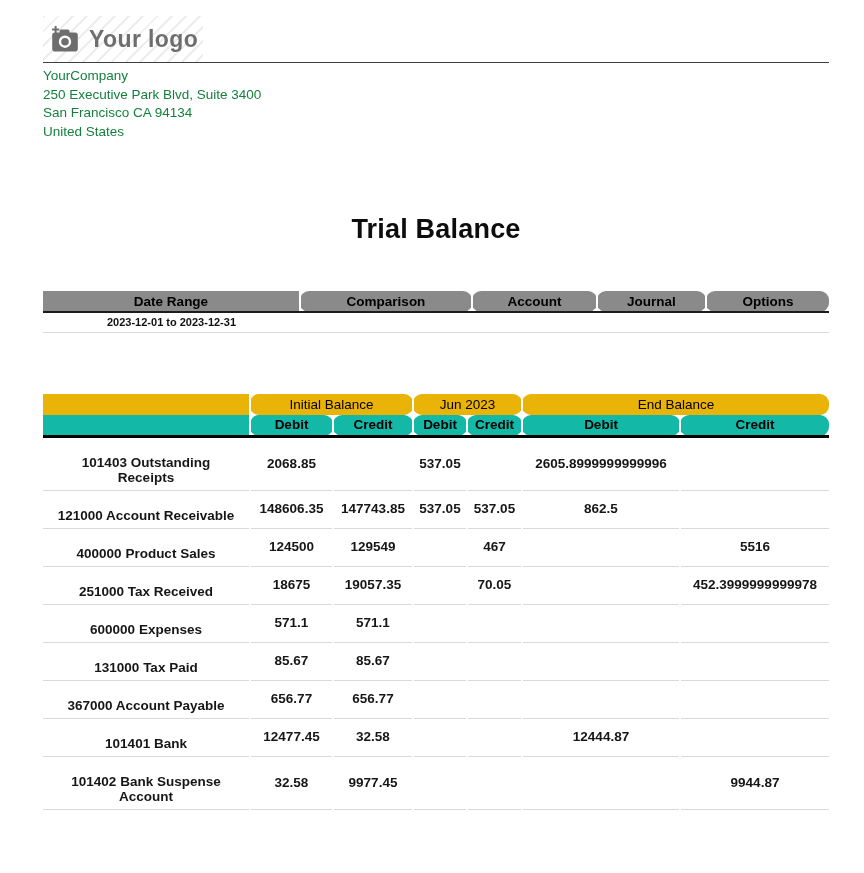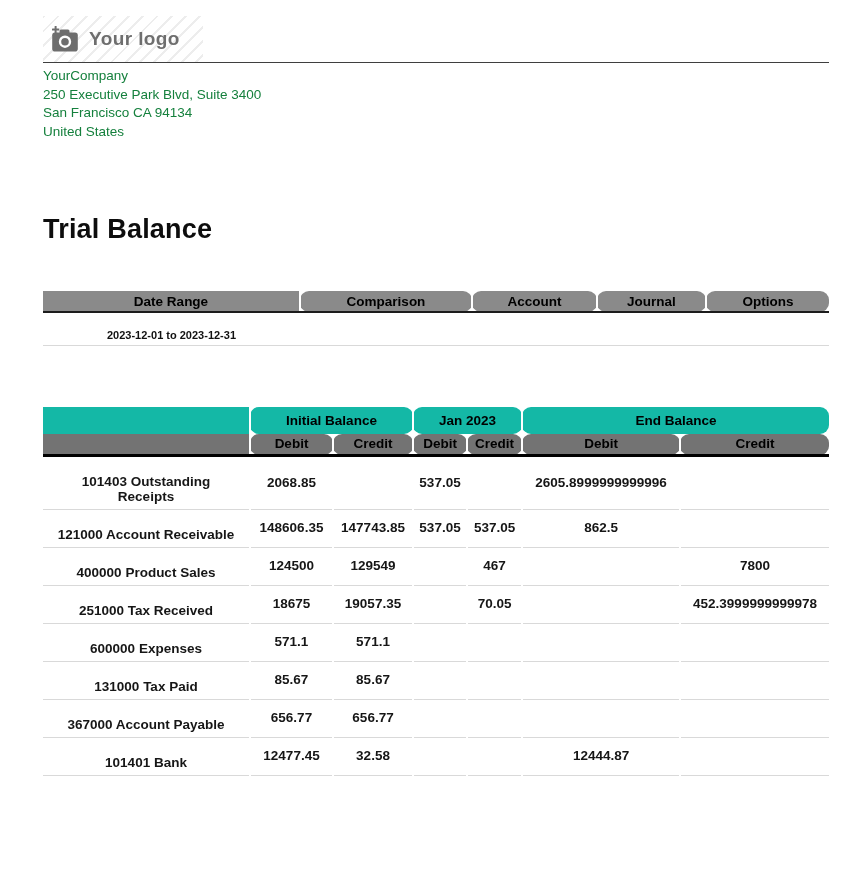--- a/index.html
+++ b/index.html
@@ -16,62 +16,63 @@
 
   
   .logo-row {
     margin-top:16px;
     width:160px; height:46px;
     display:flex; align-items:center; gap:10px;
     padding-left:8px;
     background-image:repeating-linear-gradient(135deg, rgba(0,0,0,0.07) 0 2px, transparent 2px 10px);
   }
   .logo-text {
-    font-size:19px; font-weight:700; color:#6e6e6e; letter-spacing:0.4px;
+    font-size:23px; font-weight:700; color:#6e6e6e; letter-spacing:0.4px;
     white-space:nowrap;
   }
   .header-rule { width:786px; border-bottom:1.5px solid #3f3f3f; }
 
   .address { margin-top:4px; font-size:13.5px; line-height:18.5px; color:#15803d; }
 
   
   .report-title {
     margin-top:72px;
+    text-align:center;
     font-size:27px; line-height:32px; font-weight:700; color:#0d0d0d;
     letter-spacing:0.2px;
   }
 
   
   table { border-collapse:collapse; table-layout:fixed; width:786px; }
   th, td { overflow:hidden; }
   .sep { border-left:2px solid #fff;border-radius:9px; }
 
   
   .filter-table { margin-top:46px; }
   .filter-table th {
     background:#8a8a8a; color:#000;
     font-size:13.5px; font-weight:700;
     height:21px; text-align:center;
     border-bottom:2px solid #1c1c1c;
   }
   .filter-table td {
     font-size:11px; font-weight:700; color:#111;
-    text-align:center; padding:16px 0 4px;
+    text-align:center; padding:3px 0 4px;
     border-bottom:1px solid #d9d9d9;
   }
 
   
   .main-table { margin-top:61px; }
   .main-table .gh {
+    background:#eab308; color:#000;
+    font-size:13.5px; font-weight:400;
+    height:21px; text-align:center;
+  }
+  .main-table .sh {
     background:#14b8a6; color:#000;
-    font-size:13.5px; font-weight:700;
-    height:27px; text-align:center;
-  }
-  .main-table .sh {
-    background:#737373; color:#000;
     font-size:13.5px; font-weight:700;
     height:21px; text-align:center;
     border-bottom:3px solid #000;
   }
   .main-table td {
     font-size:13.5px; font-weight:700; color:#161616;
     line-height:15px; text-align:center;
     padding:4px 2px 5px;
     border-bottom:1px solid #d9d9d9;
     border-left:2px solid #fff;
@@ -143,21 +144,21 @@
           <col style="width:80px">
         <col style="width:54px">
           <col style="width:55px">
           <col style="width:158px">
           <col style="width:149px">
       </colgroup>
       <thead>
         <tr>
           <th class="gh"></th>
           <th class="gh sep" colspan="2">Initial Balance</th>
-          <th class="gh sep" colspan="2">Jan 2023</th>
+          <th class="gh sep" colspan="2">Jun 2023</th>
           <th class="gh sep" colspan="2">End Balance</th>
         </tr>
         <tr>
           <th class="sh"></th>
           <th class="sh sep">Debit</th>
           <th class="sh sep">Credit</th>
           <th class="sh sep">Debit</th>
           <th class="sh sep">Credit</th>
           <th class="sh sep">Debit</th>
           <th class="sh sep">Credit</th>
@@ -182,21 +183,21 @@
           <td>862.5</td>
           <td></td>
         </tr>
         <tr>
           <td class="acct">400000 Product Sales</td>
           <td>124500</td>
           <td>129549</td>
           <td></td>
           <td>467</td>
           <td></td>
-          <td>7800</td>
+          <td>5516</td>
         </tr>
         <tr>
           <td class="acct">251000 Tax Received</td>
           <td>18675</td>
           <td>19057.35</td>
           <td></td>
           <td>70.05</td>
           <td></td>
           <td>452.3999999999978</td>
         </tr>
@@ -229,17 +230,26 @@
         </tr>
         <tr>
           <td class="acct">101401 Bank</td>
           <td>12477.45</td>
           <td>32.58</td>
           <td></td>
           <td></td>
           <td>12444.87</td>
           <td></td>
         </tr>
+        <tr>
+          <td class="acct">101402 Bank Suspense Account</td>
+          <td>32.58</td>
+          <td>9977.45</td>
+          <td></td>
+          <td></td>
+          <td></td>
+          <td>9944.87</td>
+        </tr>
       </tbody>
     </table>
 
   </div>
 </div>
 
 </body></html>

